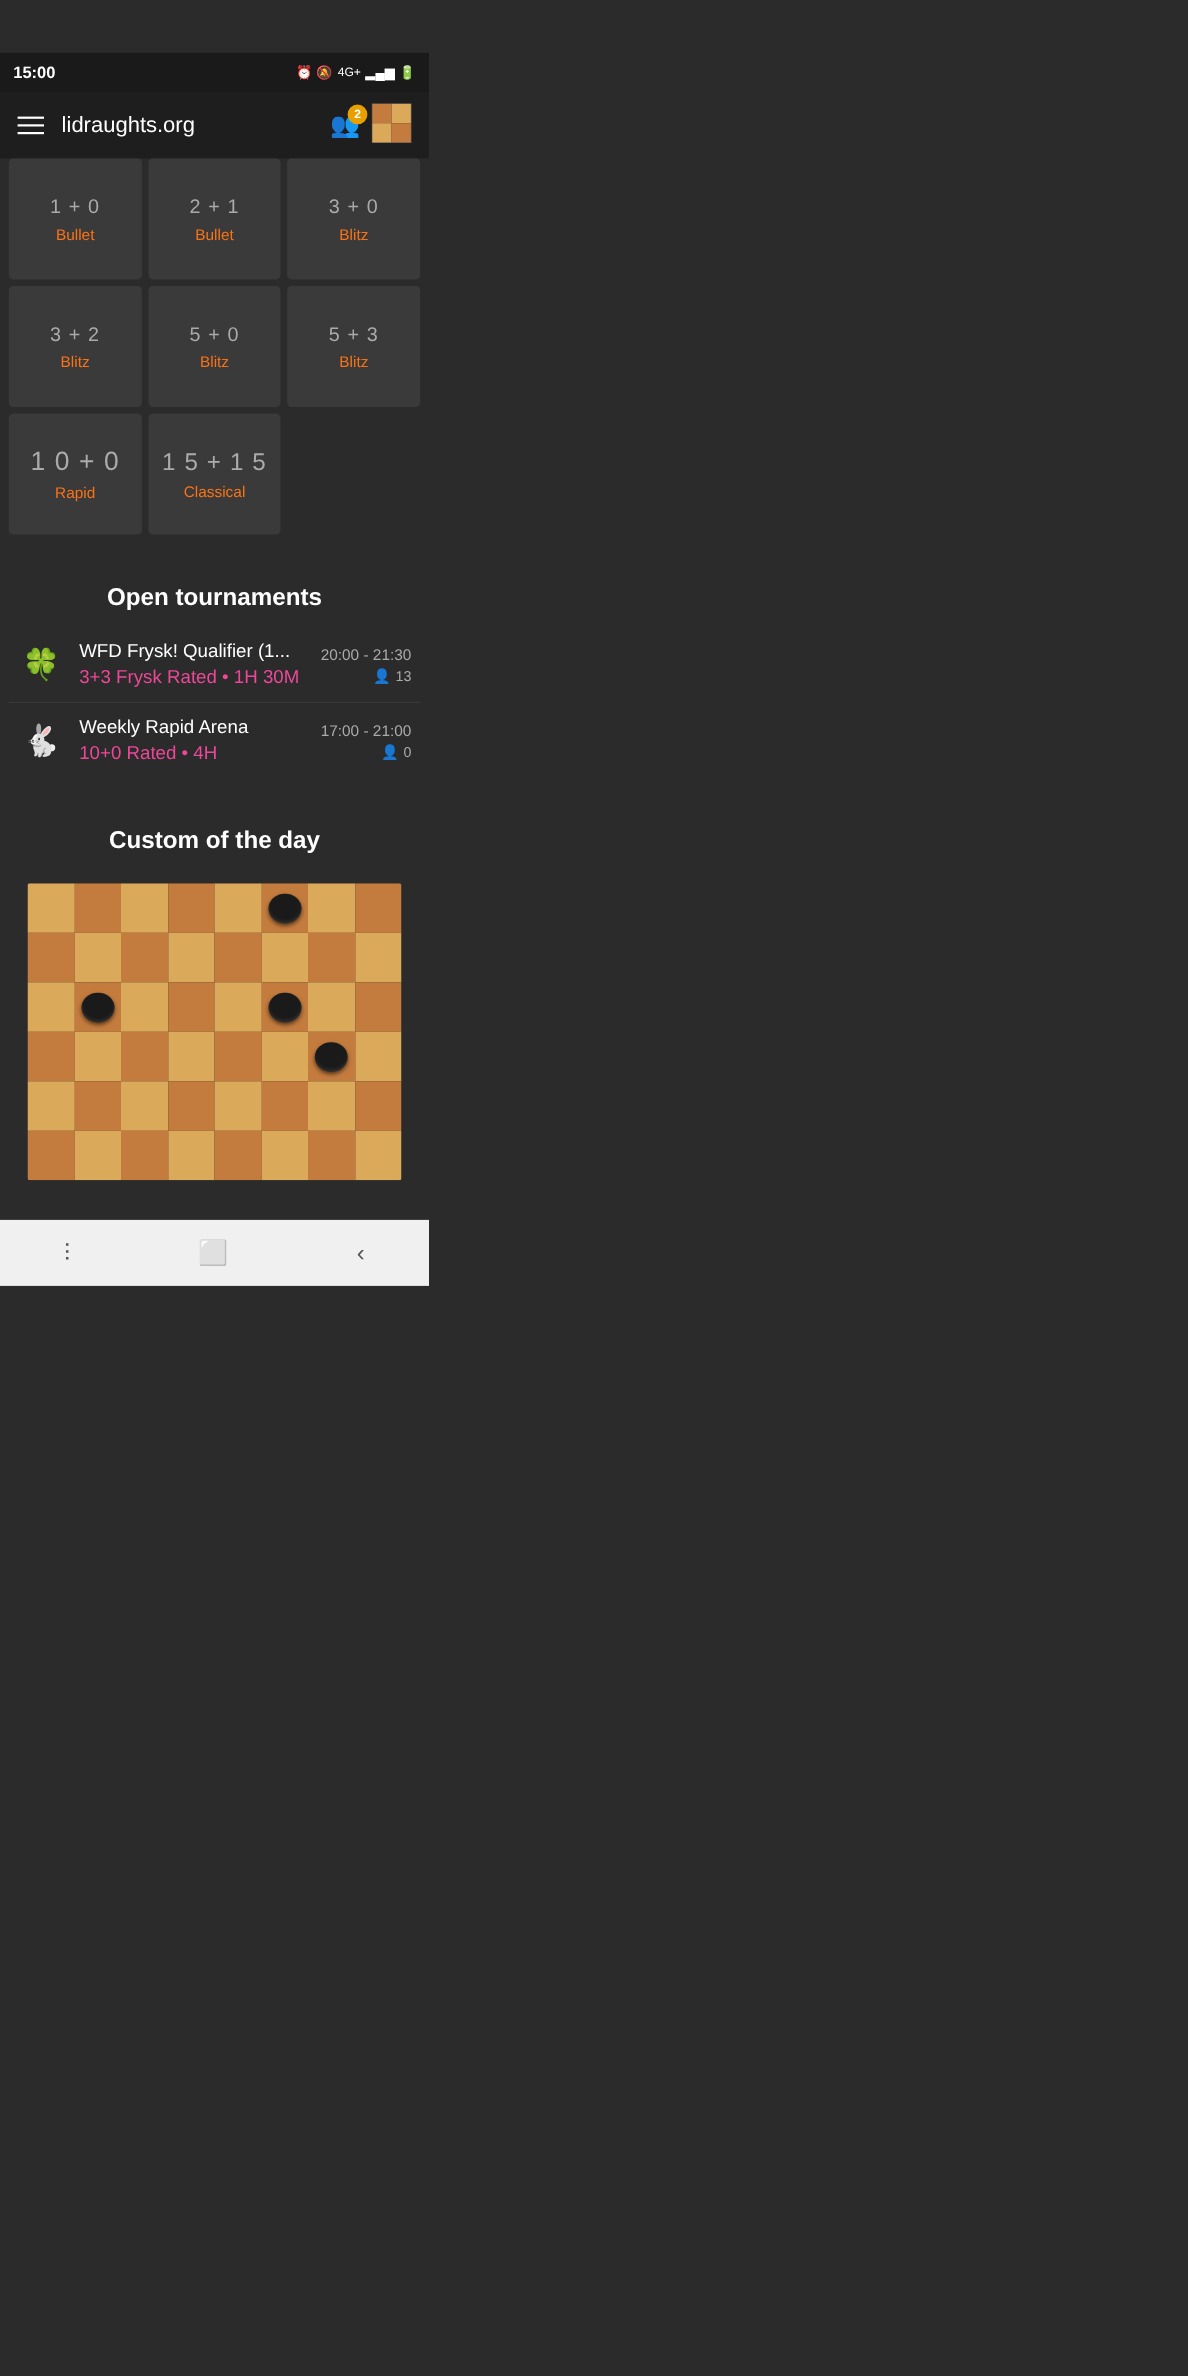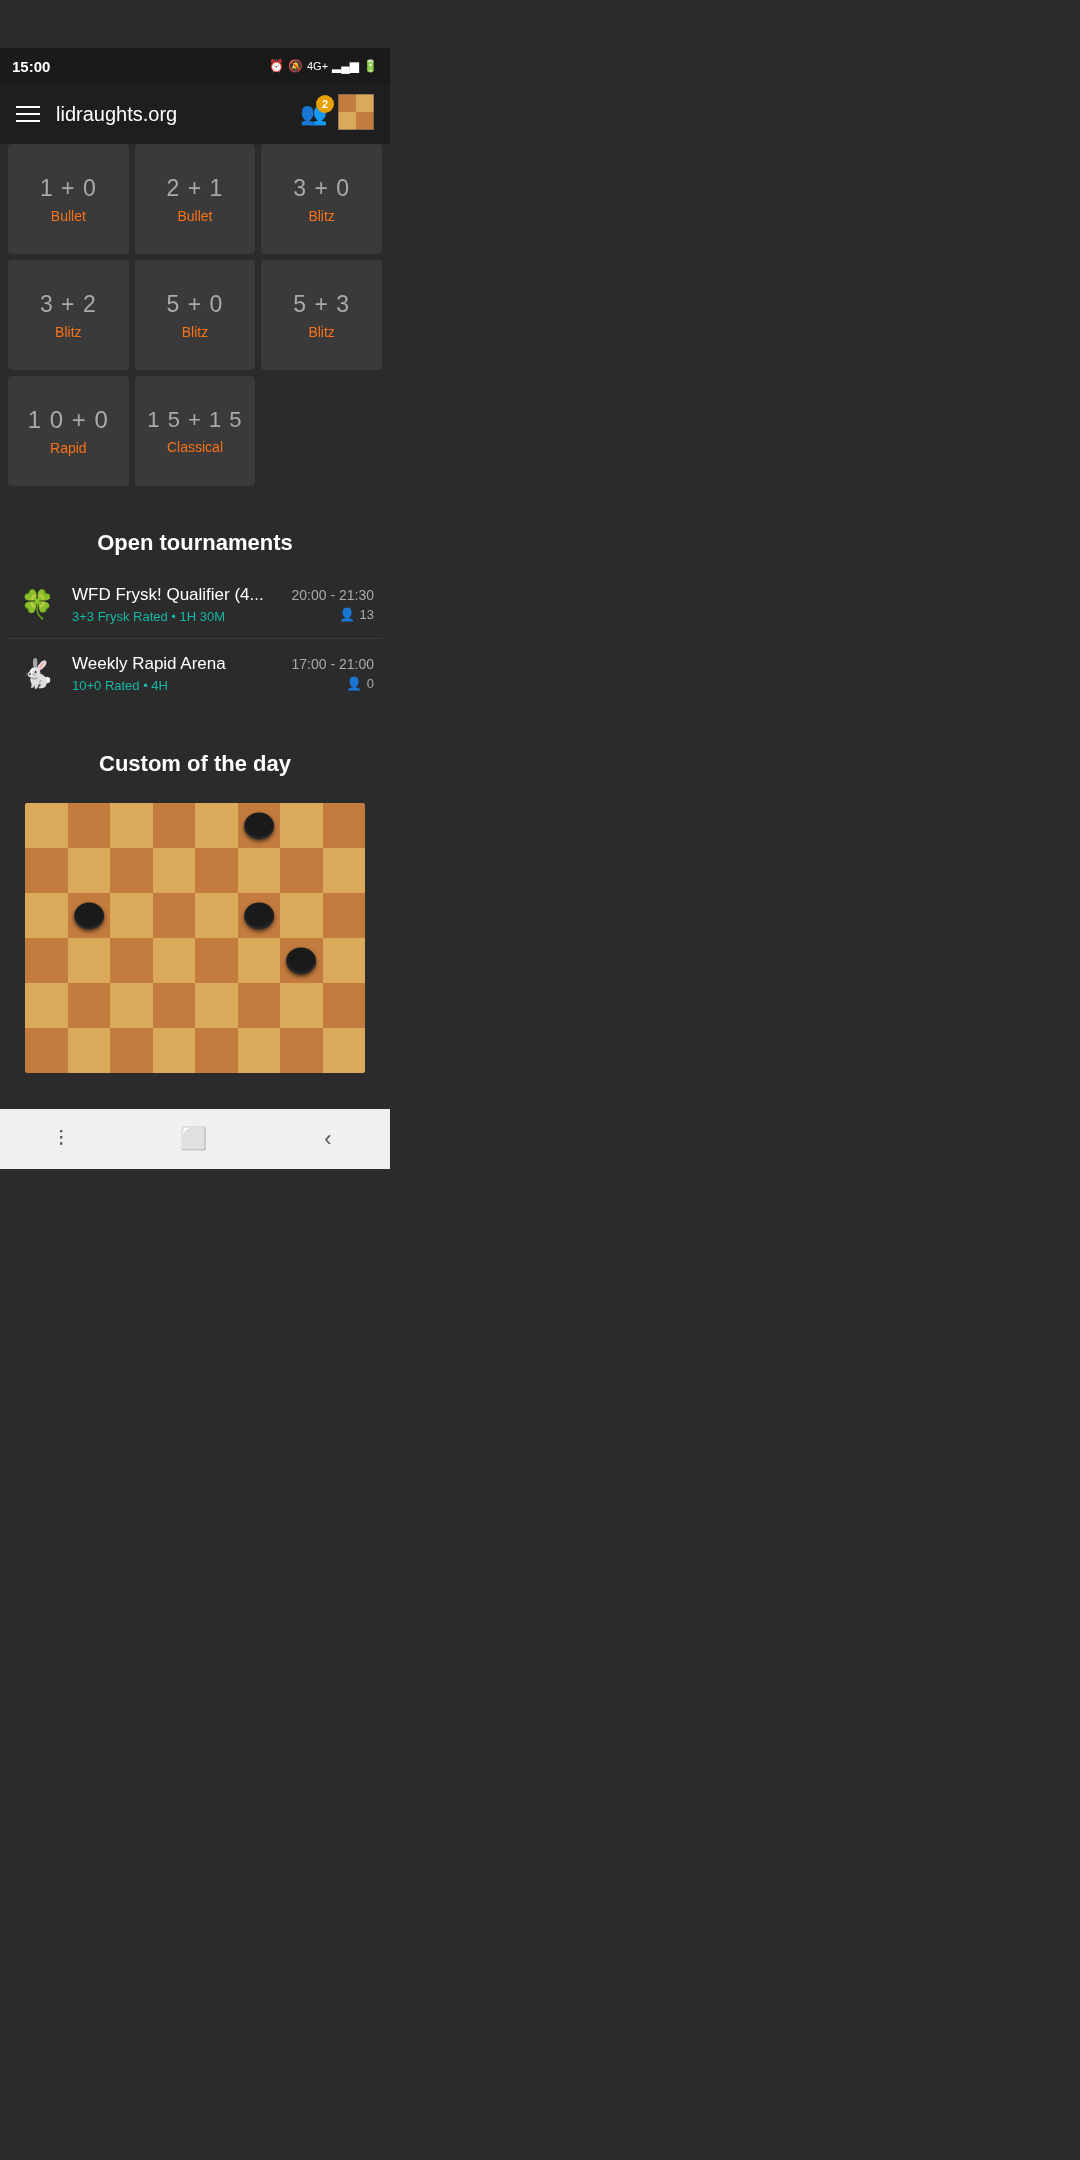--- a/index.html
+++ b/index.html
@@ -125,21 +125,21 @@
       border-radius: 4px;
       display: flex;
       flex-direction: column;
       align-items: center;
       justify-content: center;
       padding: 22px 10px;
       cursor: pointer;
       min-height: 110px;
     }
     .pairing-time {
-      font-size: 23px;
+      font-size: 18px;
       font-weight: 300;
       color: #aaaaaa;
       margin-bottom: 6px;
       letter-spacing: 1px;
     }
     .pairing-label {
       font-size: 14px;
       color: #f97316;
       font-weight: 400;
     }
@@ -176,22 +176,22 @@
     .tournament-info {
       flex: 1;
     }
     .tournament-name {
       font-size: 17px;
       font-weight: 500;
       color: #ffffff;
       margin-bottom: 4px;
     }
     .tournament-details {
-      font-size: 13px;
-      color: #14b8a6;
+      font-size: 17px;
+      color: #ec4899;
     }
     .tournament-time-section {
       text-align: right;
       flex-shrink: 0;
     }
     .tournament-time {
       font-size: 14px;
       color: #aaaaaa;
       margin-bottom: 4px;
     }
@@ -359,21 +359,21 @@
   </div>
 
   <div class="tournaments-section">
     <div class="section-title">Open tournaments</div>
 
     <div class="tournament-item">
       <div class="tournament-icon">
         <span style="font-size:28px; color:#c8a000;">🍀</span>
       </div>
       <div class="tournament-info">
-        <div class="tournament-name">WFD Frysk! Qualifier (4...</div>
+        <div class="tournament-name">WFD Frysk! Qualifier (1...</div>
         <div class="tournament-details">3+3 Frysk Rated • 1H 30M</div>
       </div>
       <div class="tournament-time-section">
         <div class="tournament-time">20:00 - 21:30</div>
         <div class="tournament-players">
           <span>👤</span>
           <span>13</span>
         </div>
       </div>
     </div>

